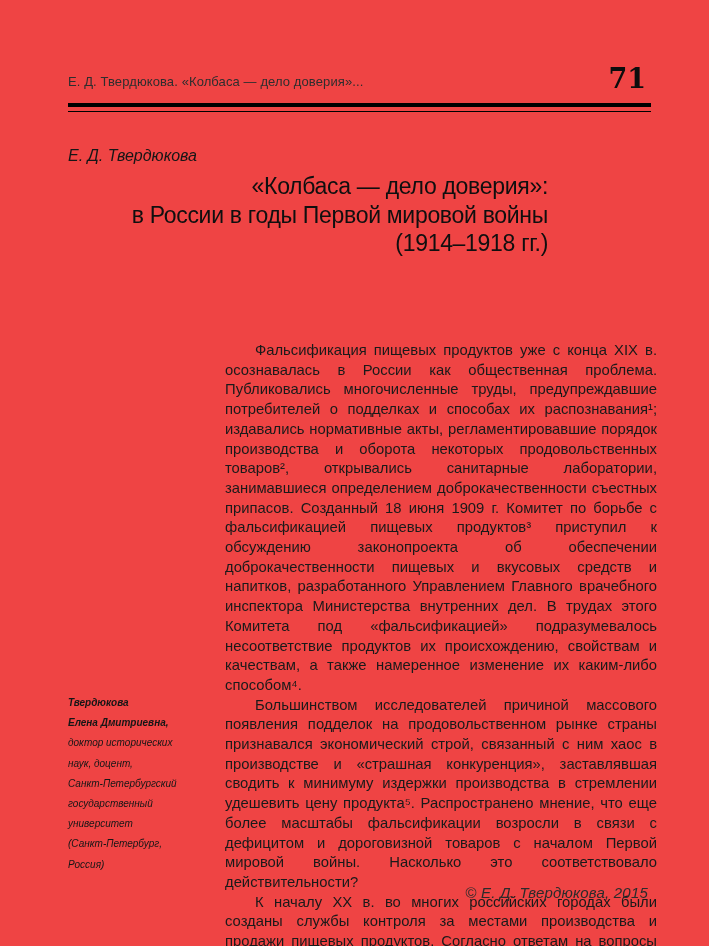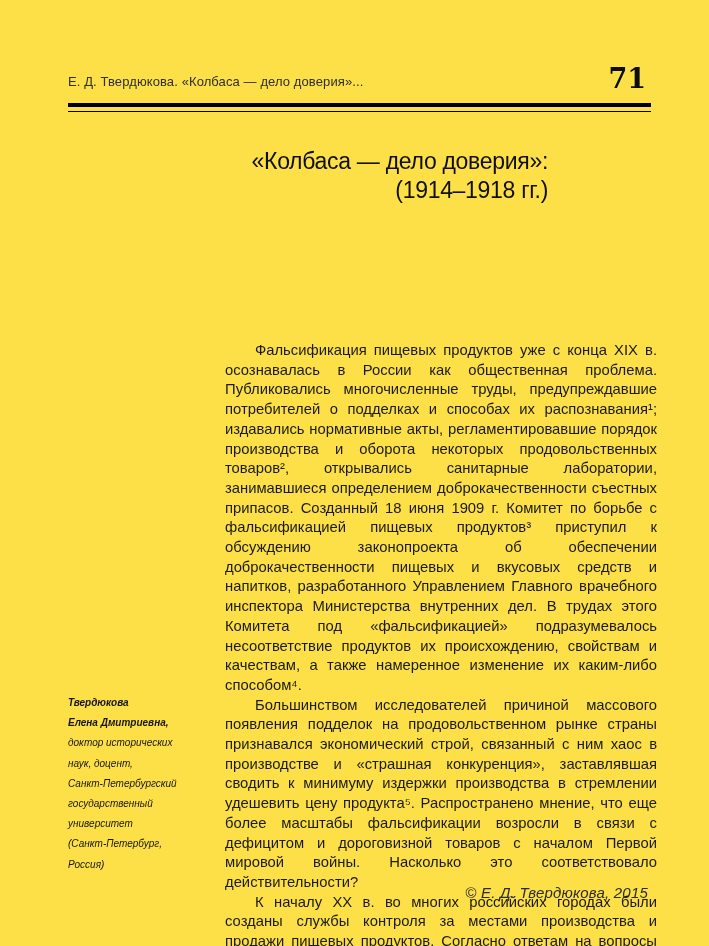--- a/index.html
+++ b/index.html
@@ -4,21 +4,21 @@
 <title>Page</title>
 <style>
   * { margin: 0; padding: 0; box-sizing: border-box; }
   html, body { background: #ffffff; }
   body { font-family: "Liberation Sans", "DejaVu Sans", sans-serif; }
 
   .page {
     position: relative;
     width: 709px;
     height: 946px;
-    background: #fde047;
+    background: #ef4444;
     color: #1c1c1c;
     overflow: hidden;
   }
 
   
   .running-head {
     position: absolute;
     left: 68px;
     right: 63px;
     top: 60px;
@@ -112,22 +112,24 @@
 
   <header class="running-head">
     <span class="running-title">Е. Д. Твердюкова. «Колбаса — дело доверия»...</span>
     <span class="page-number">71</span>
   </header>
 
   <div class="rule rule-thick"></div>
   <div class="rule rule-thin"></div>
 
   <section class="title-block">
+    <p class="title-author">Е. Д. Твердюкова</p>
     <h1 class="article-title">
       <span>«Колбаса — дело доверия»:</span>
+      <span>в России в годы Первой мировой войны</span>
       <span>(1914–1918 гг.)</span>
     </h1>
   </section>
 
   <aside class="author-info">
     <p class="name-line">Твердюкова</p>
     <p class="name-line">Елена Дмитриевна,</p>
     <p>доктор исторических</p>
     <p>наук, доцент,</p>
     <p>Санкт-Петербургский</p>

